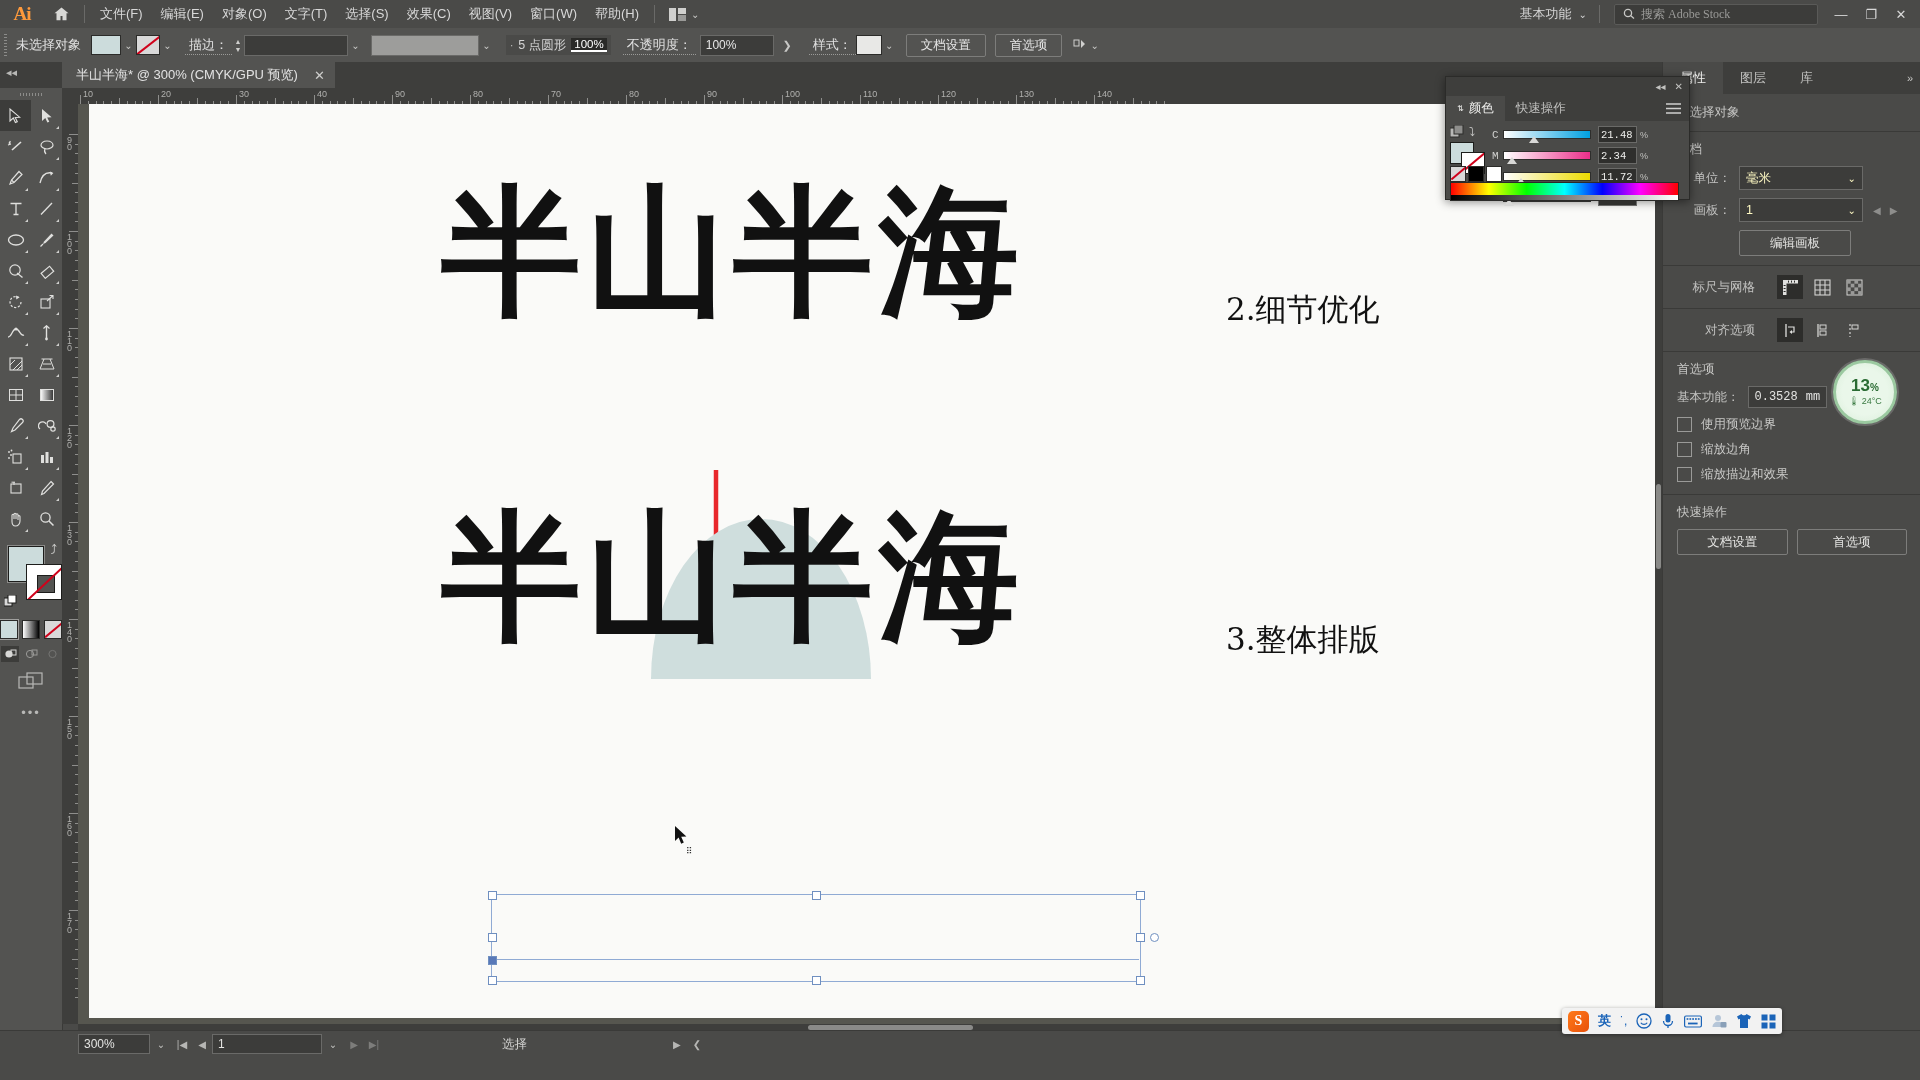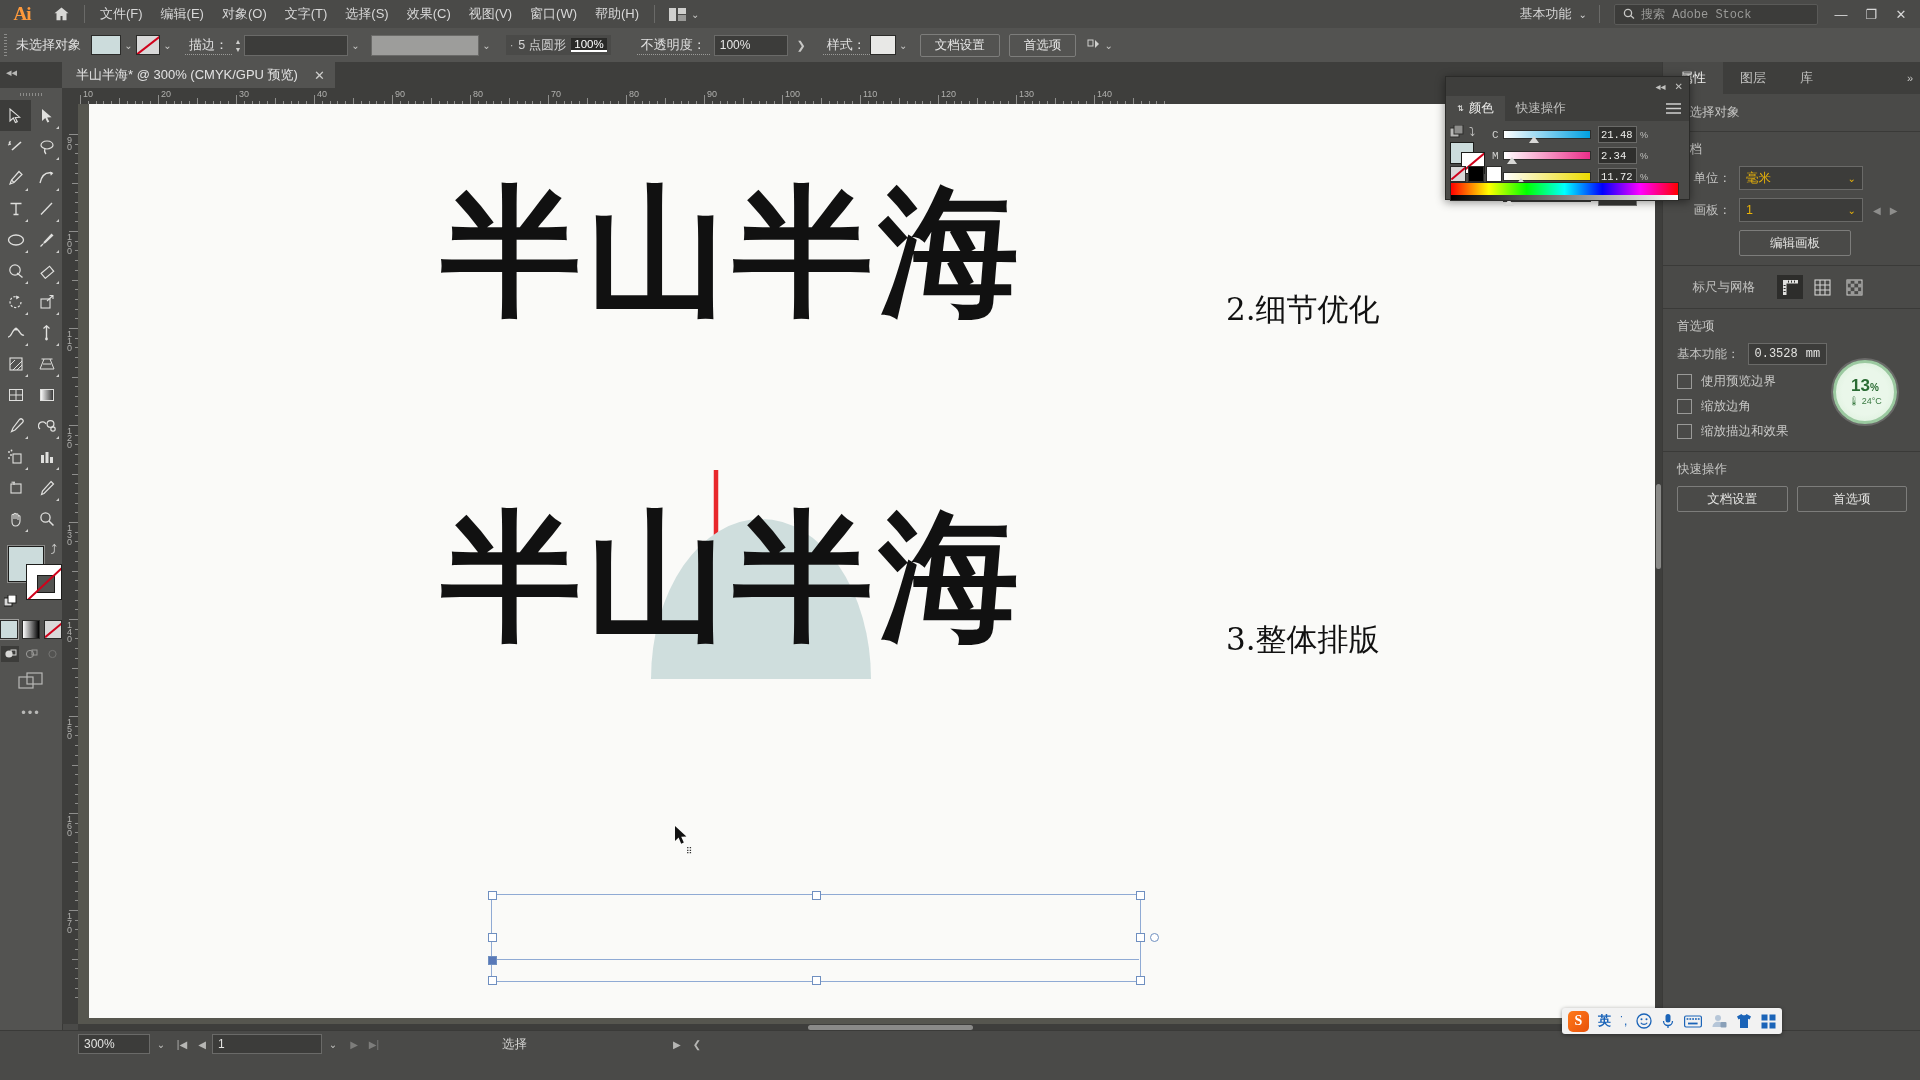--- a/index.html
+++ b/index.html
@@ -15,21 +15,21 @@
            font-family:"Liberation Serif",serif;letter-spacing:-1px;}
   .home-icon{width:34px;display:flex;align-items:center;justify-content:center;}
   .vsep{width:1px;height:18px;background:#6a6a68;margin:0 6px;}
   .menu-item{padding:0 9px;height:28px;line-height:28px;font-size:13px;color:#d8d8d8;
              white-space:nowrap;cursor:default;}
   .arrange-ic{display:flex;align-items:center;gap:5px;padding:0 8px;}
   .menu-right{margin-left:auto;display:flex;align-items:center;height:28px;padding-right:4px;}
   .workspace{font-size:13px;padding:0 6px;display:flex;align-items:center;gap:7px;}
   .searchbox{display:flex;align-items:center;gap:6px;background:#3c3c3a;border:1px solid #5a5a58;
              border-radius:2px;height:19px;padding:0 8px;margin:0 8px;min-width:186px;}
-  .searchbox .ph{color:#9a9a98;font-size:12px;font-family:Liberation Mono, monospace;}
+  .searchbox .ph{color:#9a9a98;font-size:12px;font-family:Liberation Serif, serif;}
   .wbtn{width:30px;height:28px;display:flex;align-items:center;justify-content:center;
         color:#d8d8d8;font-size:13px;}
 
   
   .controlbar{position:absolute;left:0;top:28px;width:1920px;height:34px;background:#535351;
               display:flex;align-items:center;border-bottom:1px solid #3a3a38;}
   .grip{width:10px;height:34px;display:flex;align-items:center;justify-content:center;}
   .grip i{display:block;width:3px;height:22px;
     background:repeating-linear-gradient(to bottom,#8c8c8a 0 1px,transparent 1px 3px);}
   .cb-label{font-size:13px;color:#e0e0e0;padding:0 10px 0 6px;white-space:nowrap;}
@@ -133,21 +133,21 @@
              border-left:1px solid #3a3a38;}
   .ptabs{display:flex;height:32px;background:#3e3e3c;align-items:stretch;}
   .ptab{display:flex;align-items:center;padding:0 17px;font-size:13px;color:#c2c2c0;}
   .ptab.act{background:#4a4a48;color:#f0f0ee;}
   .pdd{margin-left:auto;display:flex;align-items:center;padding-right:8px;color:#c8c8c6;font-size:11px;}
   .psec{padding:9px 14px;border-bottom:1px solid #3a3a38;}
   .psec .hd{font-size:12.5px;color:#c8c8c6;margin-bottom:8px;}
   .prow{display:flex;align-items:center;margin-bottom:8px;}
   .plab{font-size:12.5px;color:#c2c2c0;width:54px;text-align:right;margin-right:8px;}
   .sel-ctl{flex:1;height:22px;background:#3c3c3a;border:1px solid #6a6a68;display:flex;
-           align-items:center;justify-content:space-between;padding:0 6px;font-size:12.5px;color:#eab308;}
+           align-items:center;justify-content:space-between;padding:0 6px;font-size:12.5px;color:#fef9c3;}
   .narrow{flex:none;width:110px;}
   .arrowsp{display:flex;gap:9px;margin-left:10px;color:#8e8e8c;font-size:10px;}
   .pbtn{height:24px;border:1px solid #7d7d7b;border-radius:2px;background:#4a4a48;color:#e4e4e2;
         font-size:12.5px;display:flex;align-items:center;justify-content:center;}
   .iconrow{display:flex;align-items:center;}
   .icbox{width:26px;height:24px;display:flex;align-items:center;justify-content:center;margin-right:6px;}
   .icbox.on{background:#2d2d2b;}
   .cbrow{display:flex;align-items:center;margin-bottom:8px;font-size:12.5px;color:#c8c8c6;}
   .cbx{width:13px;height:13px;border:1px solid #9a9a98;background:#4a4a48;margin-right:9px;}
   .numfield{background:#3c3c3a;border:1px solid #6a6a68;height:20px;display:flex;align-items:center;
@@ -295,21 +295,21 @@
       </div>
     <div class="field" style="width:92px;"></div>
     <div class="mini-drop" style="font-size:10px;color:#c8c8c6;">⌄</div>
     <div class="wide-field" style="margin-left:8px;"></div>
     <div class="mini-drop" style="font-size:10px;color:#c8c8c6;">⌄</div>
     <div class="strokew" style="margin-left:12px;">
       <span style="color:#c8c8c6;font-size:10px;">·</span>
       <span style="font-size:12.5px;">5 点圆形</span>
       <span class="hl" style="font-size:11.5px;">100%</span>
     </div>
-    <div class="cb-txt ul-dot" style="margin-left:26px;">不透明度：</div>
+    <div class="cb-txt ul-dot" style="margin-left:12px;">不透明度：</div>
     <div class="field" style="width:62px;margin-left:4px;">100%</div>
     <div class="mini-drop" style="font-size:11px;color:#c8c8c6;margin-left:6px;">❯</div>
     <div class="cb-txt ul-dot" style="margin-left:14px;">样式：</div>
     <div class="swatch" style="background:#e8e8e6;width:24px;"></div>
     <div class="mini-drop" style="font-size:10px;color:#c8c8c6;">⌄</div>
     <div class="btn">文档设置</div>
     <div class="btn">首选项</div>
     <div class="mini-drop" style="margin-left:10px;">
       <svg width="14" height="14" viewBox="0 0 14 14">
           <rect x="1" y="2" width="5" height="6" fill="none" stroke="#d0d0ce"></rect>
@@ -967,20 +967,47 @@
                   <rect x="4.7" y="12.1" width="3.7" height="3.7"></rect>
                   <rect x="12.1" y="12.1" width="3.7" height="3.7"></rect>
                 </g>
               </svg>
             </div>
         </div>
       </div>
     </div>
 
 
+    <div class="psec">
+      <div class="prow" style="margin:0;">
+        <span class="plab" style="width:78px;">对齐选项</span>
+        <div class="iconrow" style="margin-left:14px;">
+          <div class="icbox on">
+              <svg width="17" height="17" viewBox="0 0 17 17">
+                <path d="M4 2V15" stroke="#e0e0de" stroke-width="1.3"></path>
+                <path d="M6 5 H12 V10 H9" fill="none" stroke="#e0e0de" stroke-width="1.2"></path>
+                <path d="M10 8 L7.5 10 L10 12z" fill="#e0e0de"></path>
+              </svg>
+            </div>
+          <div class="icbox">
+              <svg width="17" height="17" viewBox="0 0 17 17">
+                <path d="M4 2V15" stroke="#d4d4d2" stroke-width="1.3"></path>
+                <rect x="6" y="3" width="6" height="4" fill="none" stroke="#d4d4d2"></rect>
+                <rect x="6" y="9" width="6" height="4" fill="none" stroke="#d4d4d2"></rect>
+              </svg>
+            </div>
+          <div class="icbox">
+              <svg width="17" height="17" viewBox="0 0 17 17">
+                <path d="M4 2V15" stroke="#d4d4d2" stroke-width="1.2" stroke-dasharray="2 2"></path>
+                <rect x="6" y="3" width="6" height="4" fill="none" stroke="#d4d4d2"></rect>
+              </svg>
+            </div>
+        </div>
+      </div>
+    </div>
 
     <div class="psec">
       <div class="hd">首选项</div>
       <div class="prow">
         <span style="font-size:12.5px;color:#c2c2c0;margin-right:8px;">基本功能：</span>
         <div class="numfield">
           <span>0.3528</span>
           <span>mm</span>
         </div>
       </div>

